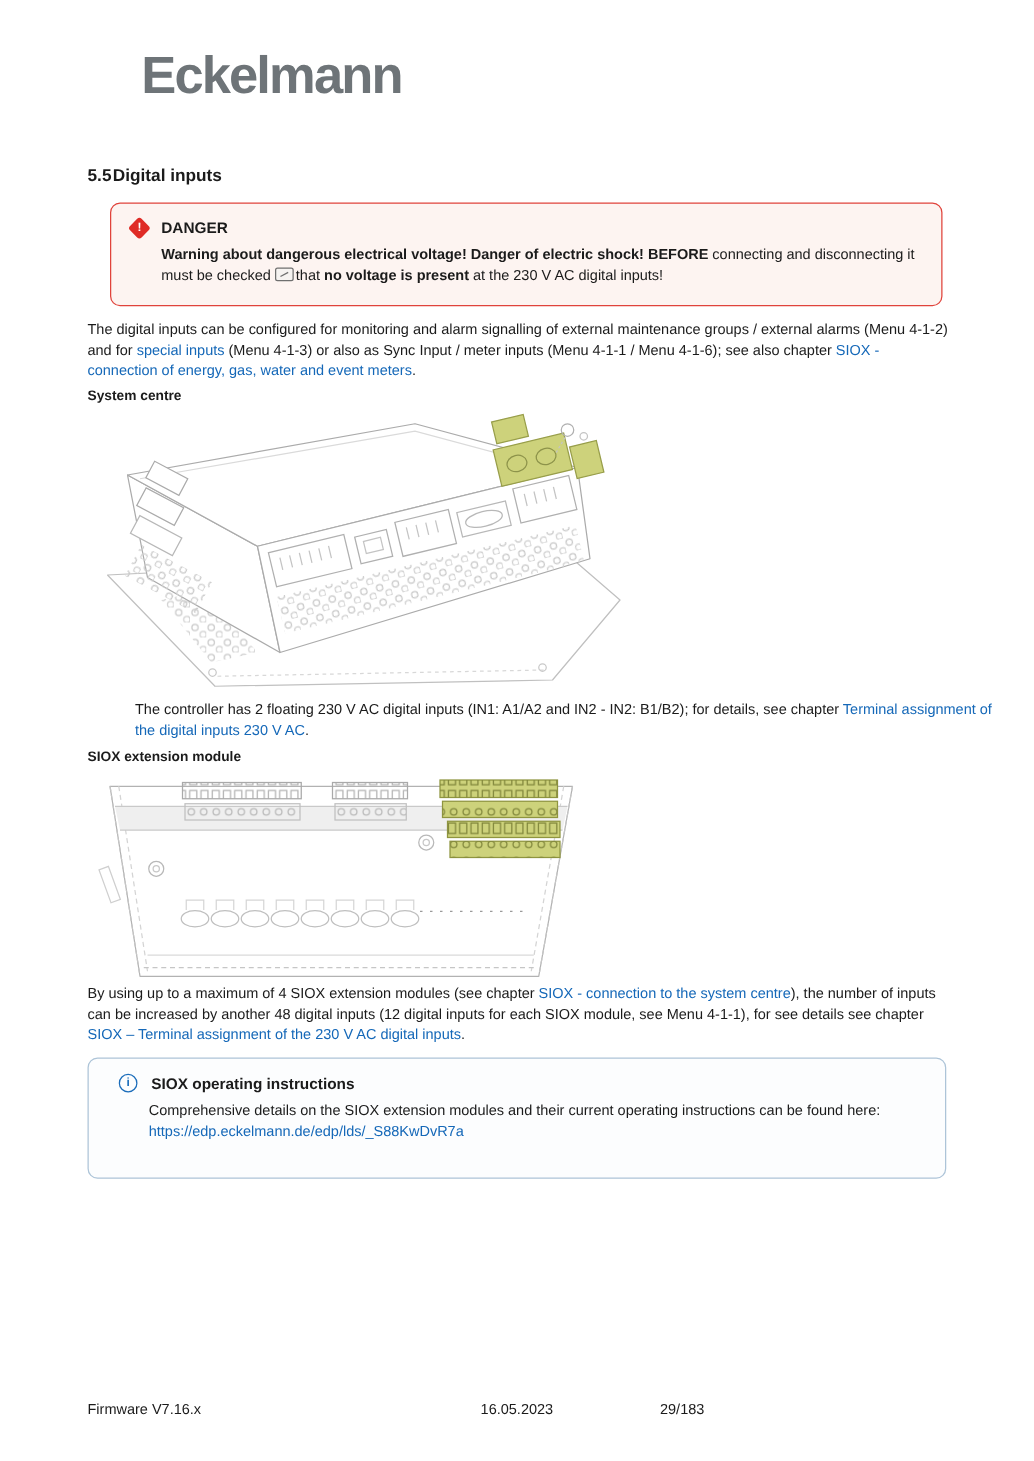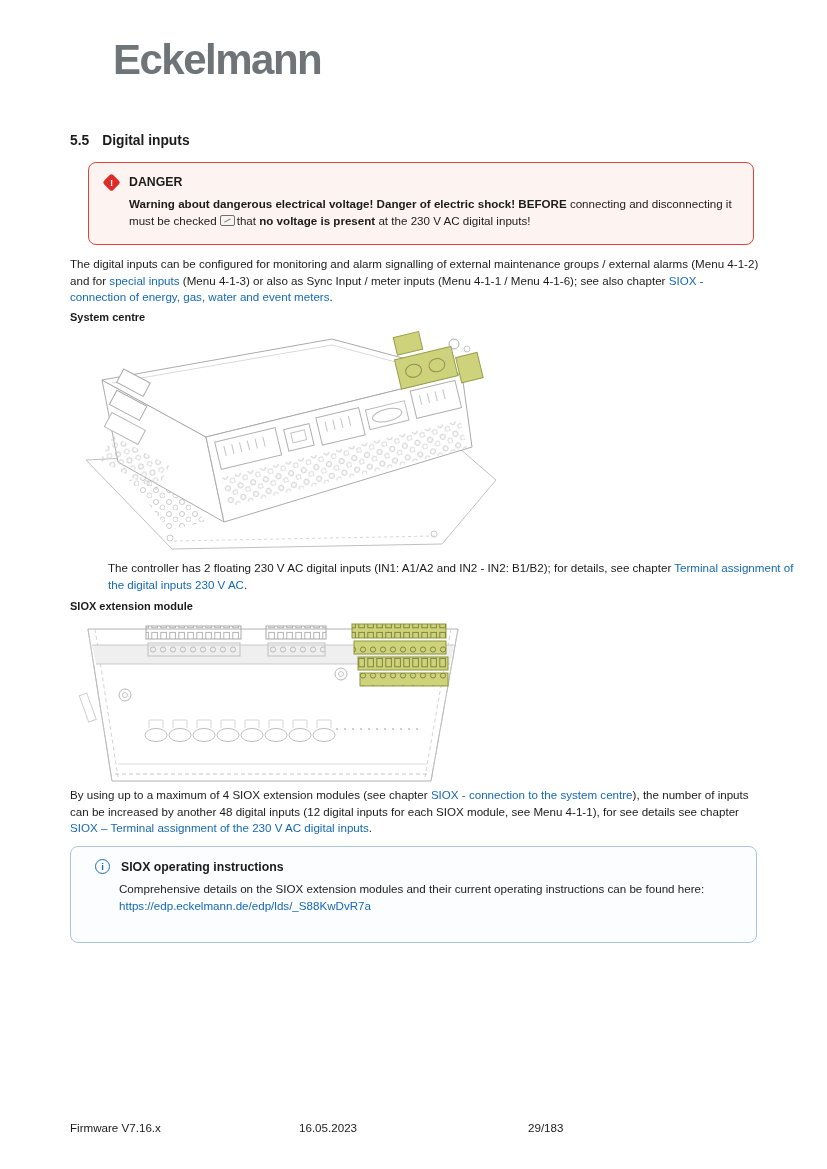--- a/index.html
+++ b/index.html
@@ -2,21 +2,21 @@
 <html><head>
 <meta charset="utf-8">
 <style>
   html,body{margin:0;padding:0;background:#ffffff;}
   .page{position:relative;width:827px;height:1169px;background:#ffffff;overflow:hidden;
         font-family:"Liberation Sans","DejaVu Sans",sans-serif;color:#1b1b1b;}
   .abs{position:absolute;}
   
   .logo{top:36px;left:68px;font-size:42px;font-weight:bold;color:#6e7478;letter-spacing:-1.5px;margin-left:45px;}
   
-  .heading{top:133px;left:70px;font-size:13.8px;font-weight:bold;display:flex;gap:13px;}
+  .heading{top:133px;left:70px;font-size:13.8px;font-weight:bold;display:flex;gap:1px;}
   
   .body-txt{font-size:11.6px;line-height:16.5px;}
   .b{font-weight:bold;}
   .lnk{color:#1568b8;text-decoration:none;cursor:pointer;}
   .fig-label{font-size:11px;font-weight:bold;}
   
   .noticebox{box-sizing:border-box;border-radius:8px;padding:12px 16px;}
   .danger-box{top:162px;left:88px;width:666px;height:83px;border:1.5px solid #e0433b;background:#fdf4f1;}
   .info-box{top:846px;left:70px;width:687px;height:97px;border:1.5px solid #adc4d8;background:#fcfdfe;padding-left:24px;}
   .box-head{display:flex;align-items:center;gap:11px;}
@@ -33,21 +33,21 @@
   .infocirc::after{content:"i";position:absolute;left:0;top:0;width:13px;height:13px;color:#1a6cba;
            font-size:9.5px;font-weight:bold;display:flex;align-items:center;justify-content:center;}
   
   .inline-icon{display:inline-block;width:13px;height:9px;border:1px solid #6f6f6f;border-radius:2px;
            margin:0 2px -1px 3px;position:relative;background:#f6f3f1;}
   .inline-icon::after{content:"";position:absolute;left:3px;top:4px;width:7px;height:1.2px;background:#6f6f6f;
            transform:rotate(-28deg);}
   
   .footer{top:1121px;left:70px;width:687px;display:flex;font-size:11.6px;}
   .footer>span{flex:1;}
-  .footer .c{text-align:left;}
+  .footer .c{text-align:center;}
   .footer .r{text-align:left;}
   svg{display:block;}
 </style>
 </head>
 <body>
 
 <div class="page">
 
   <div class="abs logo">Eckelmann</div>
 

